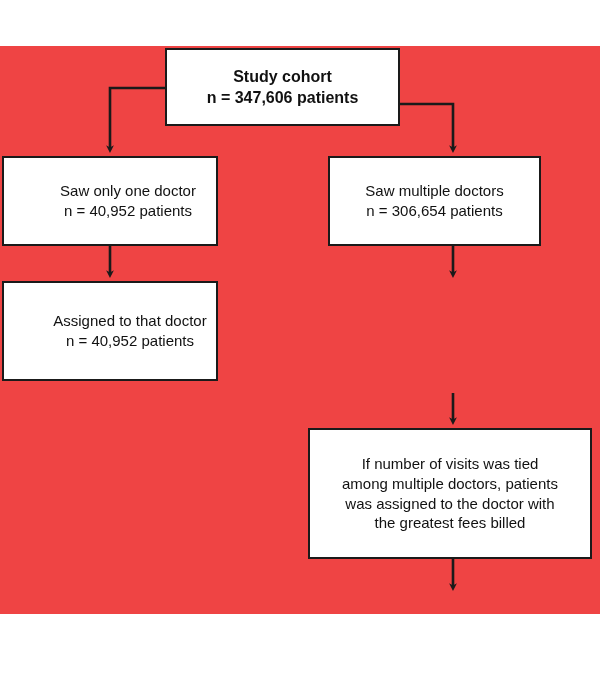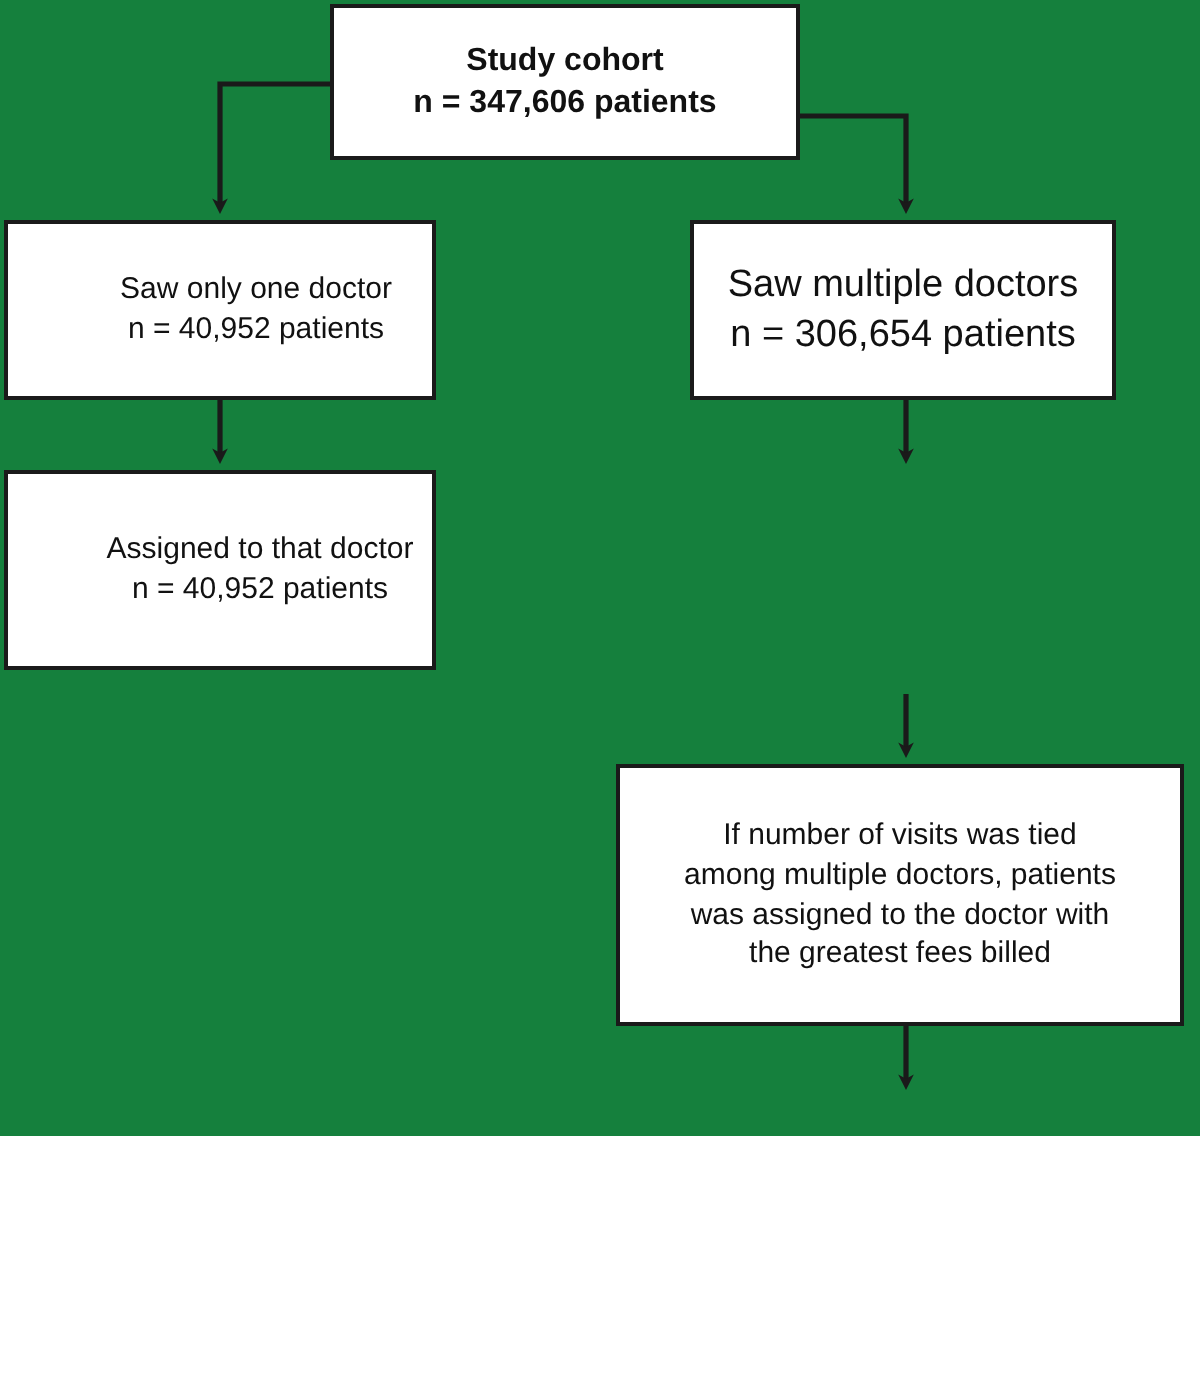--- a/index.html
+++ b/index.html
@@ -8,22 +8,23 @@
     background: #ffffff;
   }
   body {
     font-family: "Liberation Sans", sans-serif;
     -webkit-font-smoothing: antialiased;
   }
   #flowchart {
     position: relative;
     width: 600px;
     height: 568px;
-    background: #15803d;
+    background: #ef4444;
     overflow: hidden;
+    margin-top: 46px;
   }
   .node {
     position: absolute;
     box-sizing: border-box;
     border: 2px solid #1a1a1a;
     background: #ffffff;
     display: flex;
     align-items: center;
     justify-content: center;
     text-align: center;
@@ -42,22 +43,22 @@
   #node-cohort {
     left: 165px; top: 2px; width: 235px; height: 78px;
     font-size: 16px; font-weight: bold;
   }
   #node-one-doctor {
     left: 2px; top: 110px; width: 216px; height: 90px;
     font-size: 15px;
     padding-left: 36px;
   }
   #node-multi-doctor {
-    left: 345px; top: 110px; width: 213px; height: 90px;
-    font-size: 19px;
+    left: 328px; top: 110px; width: 213px; height: 90px;
+    font-size: 15px;
   }
   #node-assigned-that {
     left: 2px; top: 235px; width: 216px; height: 100px;
     font-size: 15px;
     padding-left: 40px;
   }
   #node-assigned-greatest {
     left: 345px; top: 235px; width: 213px; height: 112px;
     font-size: 15px;
   }

